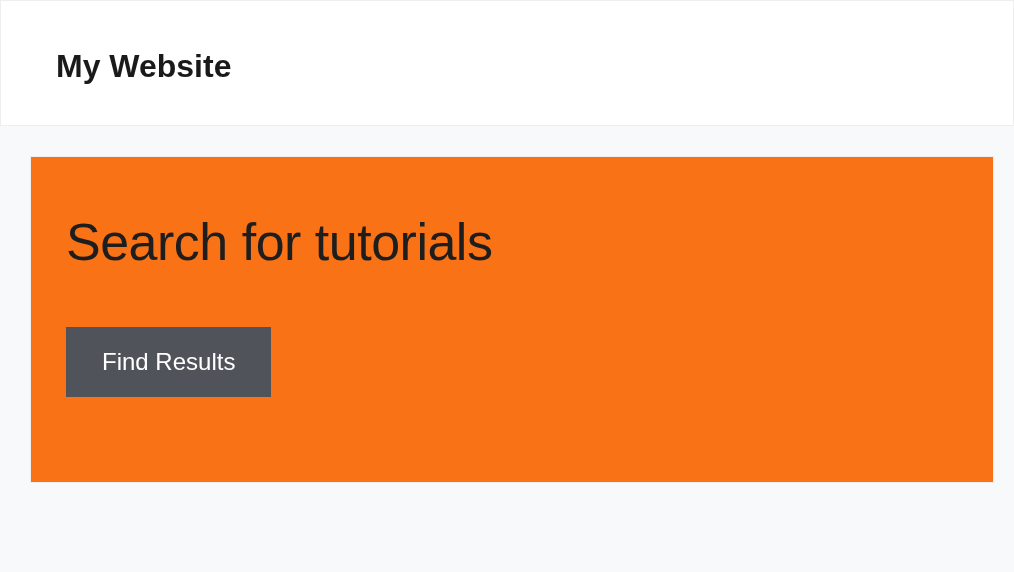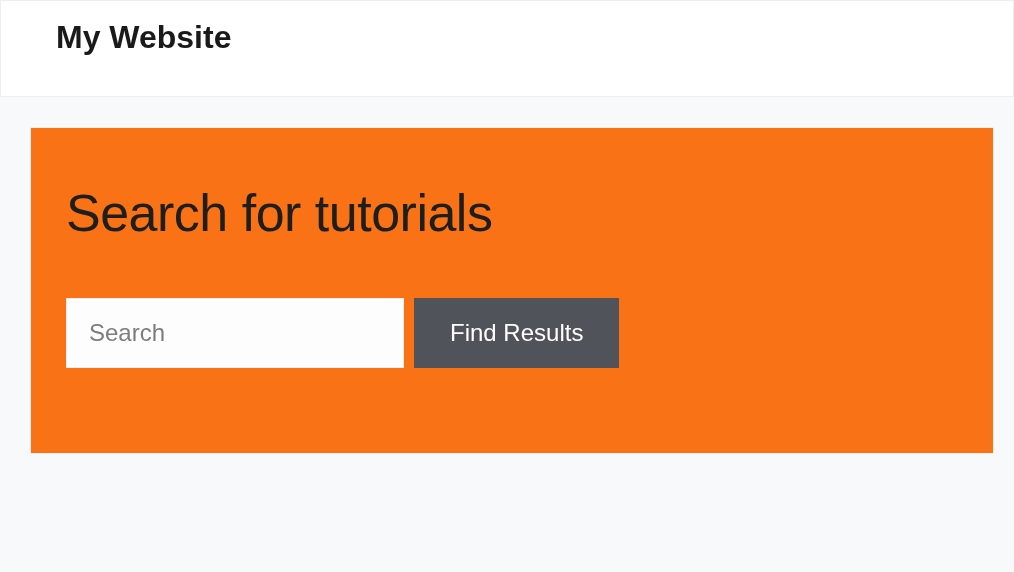--- a/index.html
+++ b/index.html
@@ -9,21 +9,21 @@
     }
     body {
       font-family: 'Segoe UI', -apple-system, BlinkMacSystemFont, sans-serif;
       background: #f8f9fa;
       width: 1014px;
       height: 572px;
       overflow: hidden;
     }
     .header {
       background: #ffffff;
-      padding: 18px 55px 40px 55px;
+      padding: 47px 55px 40px 55px;
       border: 1px solid #eeeeee;
     }
     .site-title {
       font-size: 32px;
       font-weight: 700;
       color: #1a1a1a;
     }
     .page-body {
       padding: 30px 20px 30px 30px;
     }
@@ -73,17 +73,16 @@
 <body>
 
 <div class="header">
   <h1 class="site-title">My Website</h1>
 </div>
 
 <div class="page-body">
   <div class="card">
     <h2 class="page-heading">Search for tutorials</h2>
     <div class="search-row">
-      <input type="text" class="search-input" placeholder="Search" style="">
       <button class="find-button">Find Results</button>
     </div>
   </div>
 </div>
 
 </body></html>

